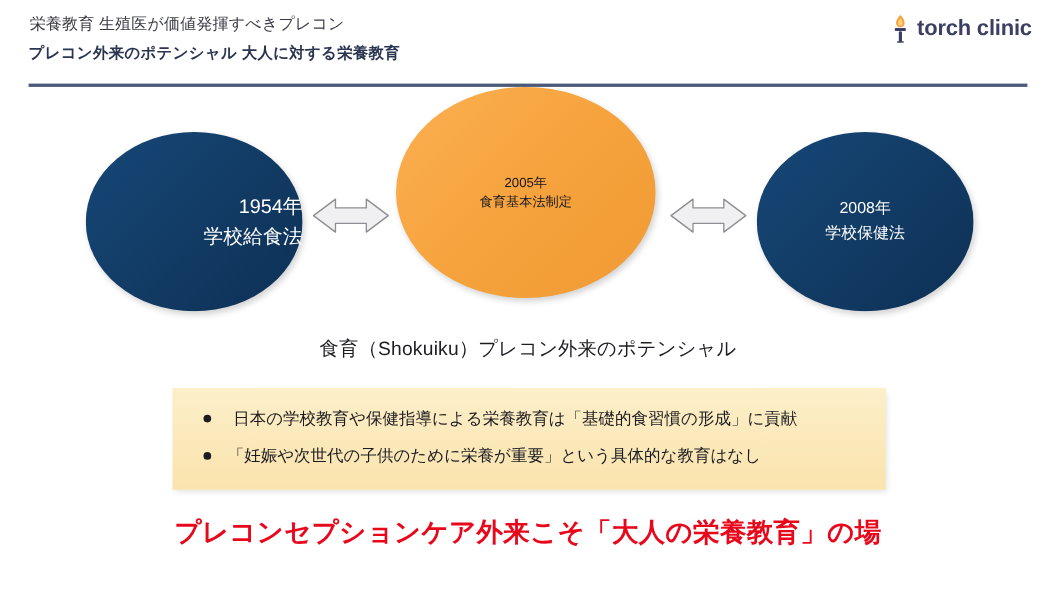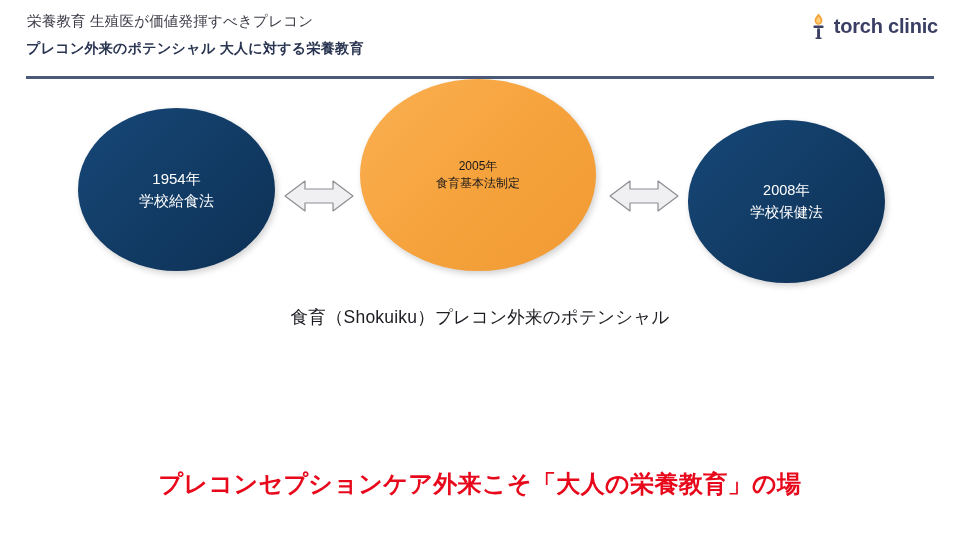--- a/index.html
+++ b/index.html
@@ -83,27 +83,28 @@
     box-shadow: 2px 3px 6px rgba(0,0,0,0.18);
   }
   .node .node-year,
   .node .node-law {
     display: block;
     white-space: nowrap;
   }
 
   #node-left {
     left: 78px;
-    top: 108px;
+    top: 120px;
     width: 197px;
     height: 163px;
     background: #123d67;
     background-image: linear-gradient(135deg, #174778 0%, #123d67 45%, #0e3055 100%);
     color: #ffffff;
-    font-size: 15px;
+    font-size: 18px;
+    align-items: flex-end;
   }
   #node-center {
     left: 360px;
     top: 79px;
     width: 236px;
     height: 192px;
     background: #f6a33d;
     background-image: linear-gradient(135deg, #fbb052 0%, #f6a33d 50%, #f09a33 100%);
     color: #17171c;
     font-size: 12px;
@@ -235,16 +236,28 @@
   </span>
 
   <span class="arrow" id="arrow-right">
     <svg viewBox="0 0 72 48" width="72" height="48" aria-hidden="true">
       <path d="M22 9 L2 24 L22 39 L22 31 L50 31 L50 39 L70 24 L50 9 L50 17 L22 17 Z" fill="#f0f0f2" stroke="#8d8d93" stroke-width="1.2" stroke-linejoin="round"></path>
     </svg>
   </span>
 
   <div id="caption">食育（Shokuiku）プレコン外来のポテンシャル</div>
 
+  <div id="note-box">
+    <ul id="note-list">
+      <li>
+        <span class="bullet-dot"></span>
+        <span>日本の学校教育や保健指導による栄養教育は「基礎的食習慣の形成」に貢献</span>
+      </li>
+      <li>
+        <span class="bullet-dot"></span>
+        <span>「妊娠や次世代の子供のために栄養が重要」という具体的な教育はなし</span>
+      </li>
+    </ul>
+  </div>
 
   <div id="conclusion">プレコンセプションケア外来こそ「大人の栄養教育」の場</div>
 
 </div>
 
 </body></html>

